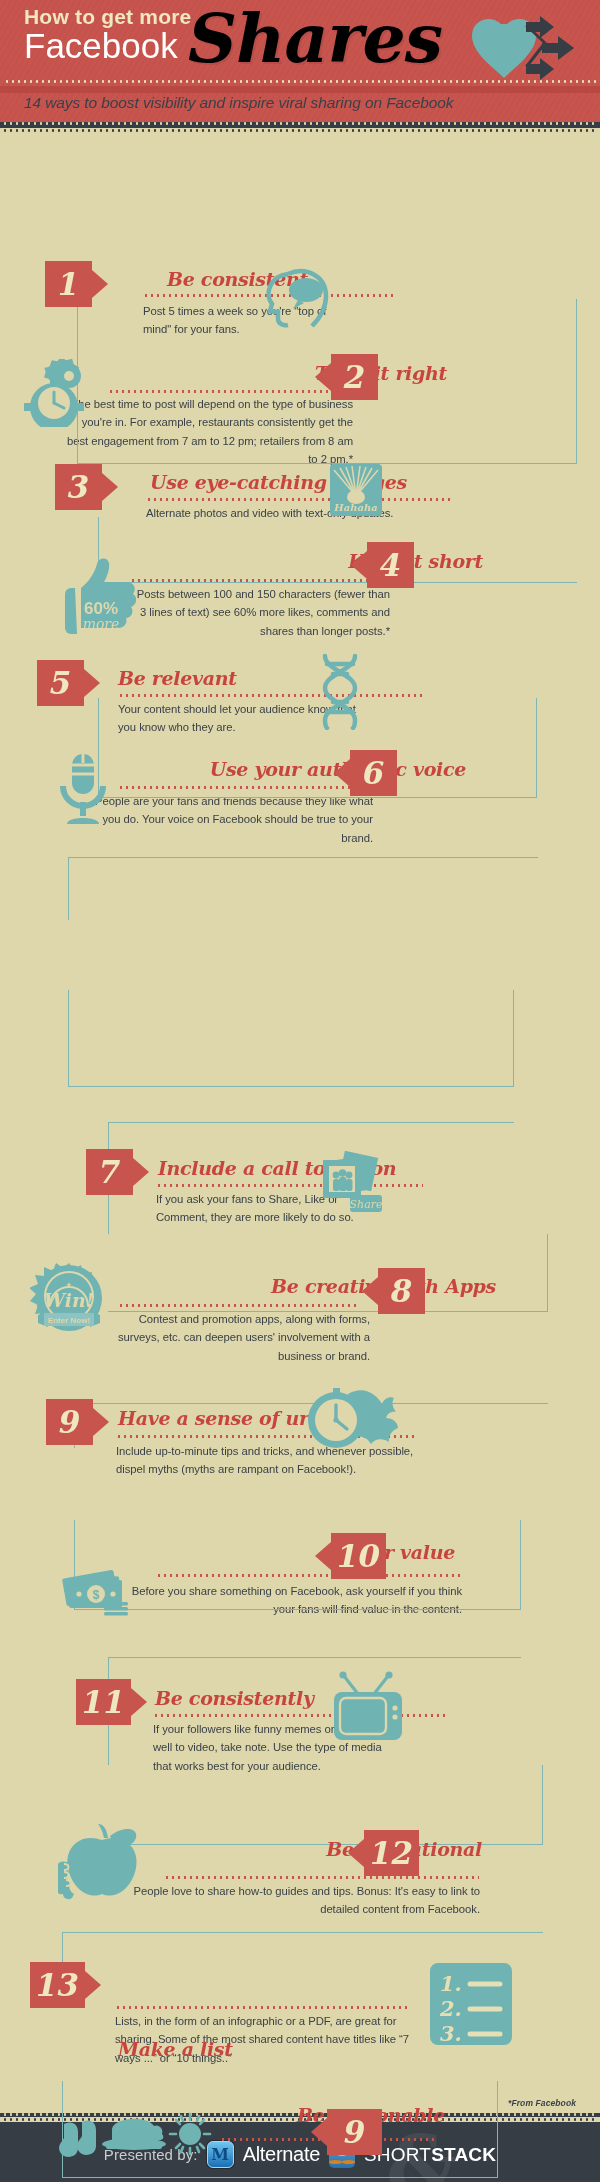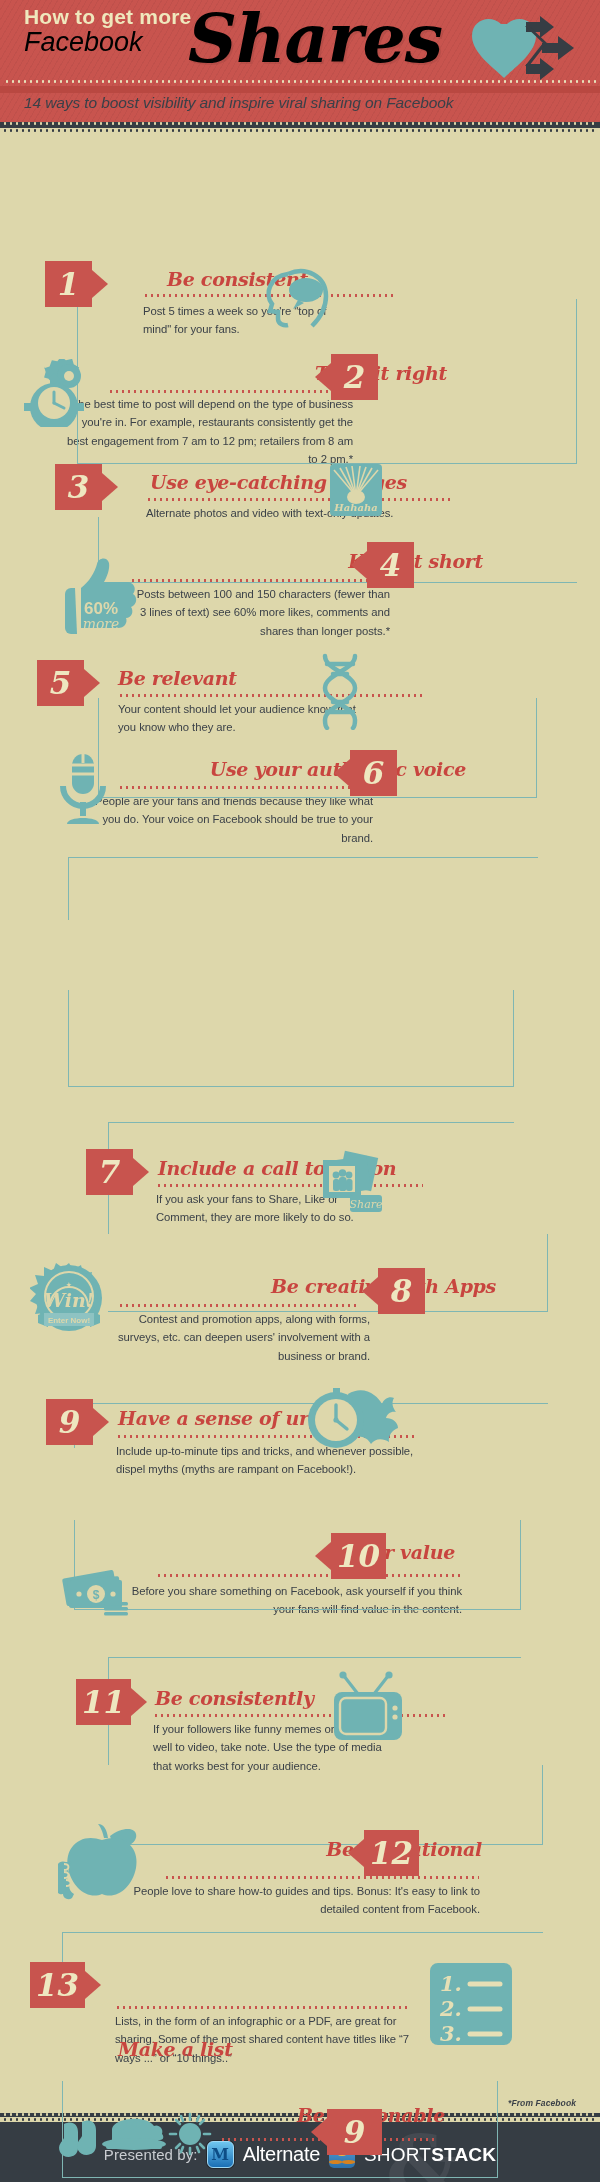--- a/index.html
+++ b/index.html
@@ -58,25 +58,24 @@
     z-index: 4;
   }
   .hdr-l1 {
     font-size: 21px;
     color: #efe8bd;
     letter-spacing: .2px;
     line-height: 1.05;
     font-weight: 700;
   }
   .hdr-l2 {
-    font-size: 27px;
-    color: #000000;
+    font-size: 35px;
+    color: #ffffff;
     line-height: 1.05;
     font-weight: 300;
-    font-style: italic;
   }
   .hdr-script {
     position: absolute;
     left: 188px;
     top: 4px;
     font-family: "DejaVu Serif", serif;
     font-style: italic;
     font-weight: bold;
     font-size: 68px;
     color: #000000;

